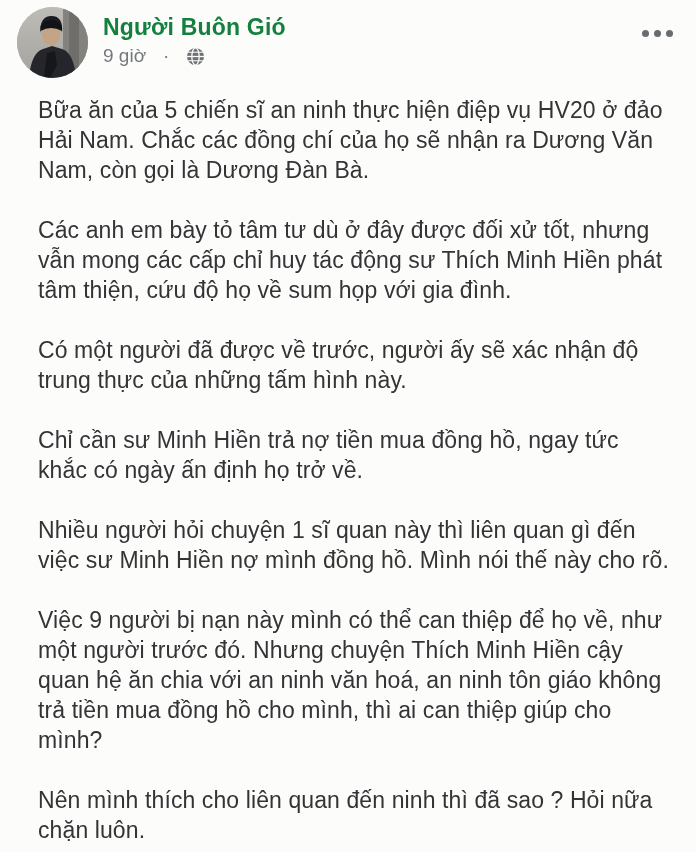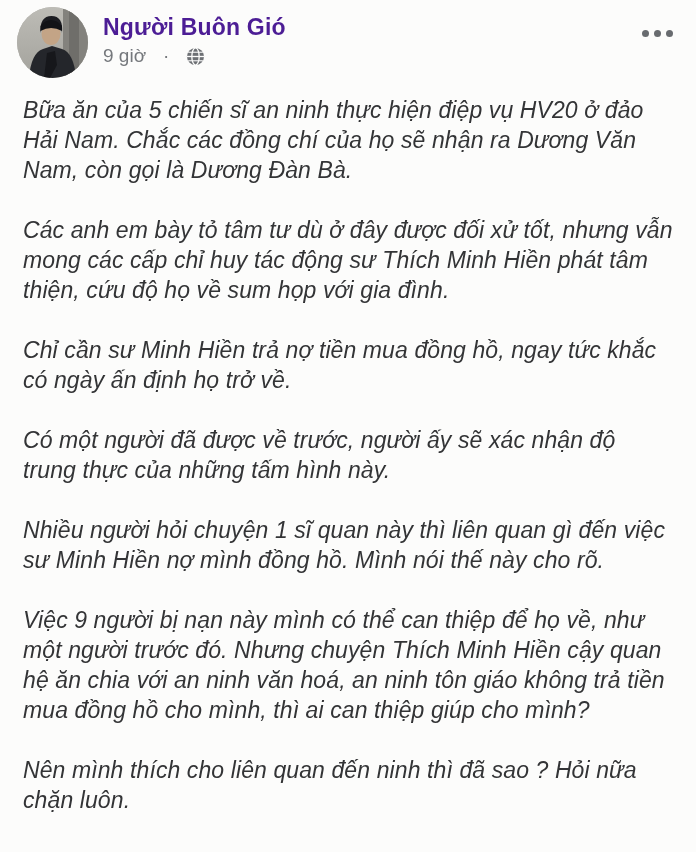--- a/index.html
+++ b/index.html
@@ -30,21 +30,21 @@
     overflow: hidden;
     flex: none;
     background: #b3b2ad;
     cursor: pointer;
   }
   .avatar svg { display: block; width: 100%; height: 100%; }
   .header-text { margin-left: 15px; padding-top: 7px; min-width: 0; }
   .author-name {
     font-size: 23px;
     font-weight: 700;
-    color: #4c1d95;
+    color: #15803d;
     letter-spacing: 0.2px;
     line-height: 26px;
     cursor: pointer;
   }
   .post-meta {
     margin-top: 5px;
     display: flex;
     align-items: center;
     gap: 17px;
     font-size: 19px;
@@ -69,21 +69,21 @@
     background: #686b6f;
   }
   
   .post-content {
     padding: 17px 22px 0 22px;
     font-size: 23px;
     line-height: 30px;
     color: #333436;
     letter-spacing: 0.1px;
   }
-  .post-content p { margin: 0 0 30px 1px; font-style: italic; }
+  .post-content p { margin: 0 0 30px 16px; }
   .post-content p:last-child { margin-bottom: 0; }
 </style>
 </head>
 <body>
 
 <div class="page">
 
   <div class="post-header">
 
     <div class="avatar">
@@ -126,20 +126,20 @@
       <span class="dot"></span>
       <span class="dot"></span>
       <span class="dot"></span>
     </div>
 
   </div>
 
   <div class="post-content">
     <p>Bữa ăn của 5 chiến sĩ an ninh thực hiện điệp vụ HV20 ở đảo Hải Nam. Chắc các đồng chí của họ sẽ nhận ra Dương Văn Nam, còn gọi là Dương Đàn Bà.</p>
     <p>Các anh em bày tỏ tâm tư dù ở đây được đối xử tốt, nhưng vẫn mong các cấp chỉ huy tác động sư Thích Minh Hiền phát tâm thiện, cứu độ họ về sum họp với gia đình.</p>
+    <p>Có một người đã được về trước, người ấy sẽ xác nhận độ trung thực của những tấm hình này.</p>
     <p>Chỉ cần sư Minh Hiền trả nợ tiền mua đồng hồ, ngay tức khắc có ngày ấn định họ trở về.</p>
-    <p>Có một người đã được về trước, người ấy sẽ xác nhận độ trung thực của những tấm hình này.</p>
     <p>Nhiều người hỏi chuyện 1 sĩ quan này thì liên quan gì đến việc sư Minh Hiền nợ mình đồng hồ. Mình nói thế này cho rõ.</p>
     <p>Việc 9 người bị nạn này mình có thể can thiệp để họ về, như một người trước đó. Nhưng chuyện Thích Minh Hiền cậy quan hệ ăn chia với an ninh văn hoá, an ninh tôn giáo không trả tiền mua đồng hồ cho mình, thì ai can thiệp giúp cho mình?</p>
     <p>Nên mình thích cho liên quan đến ninh thì đã sao ? Hỏi nữa chặn luôn.</p>
   </div>
 
 </div>
 
 </body></html>

